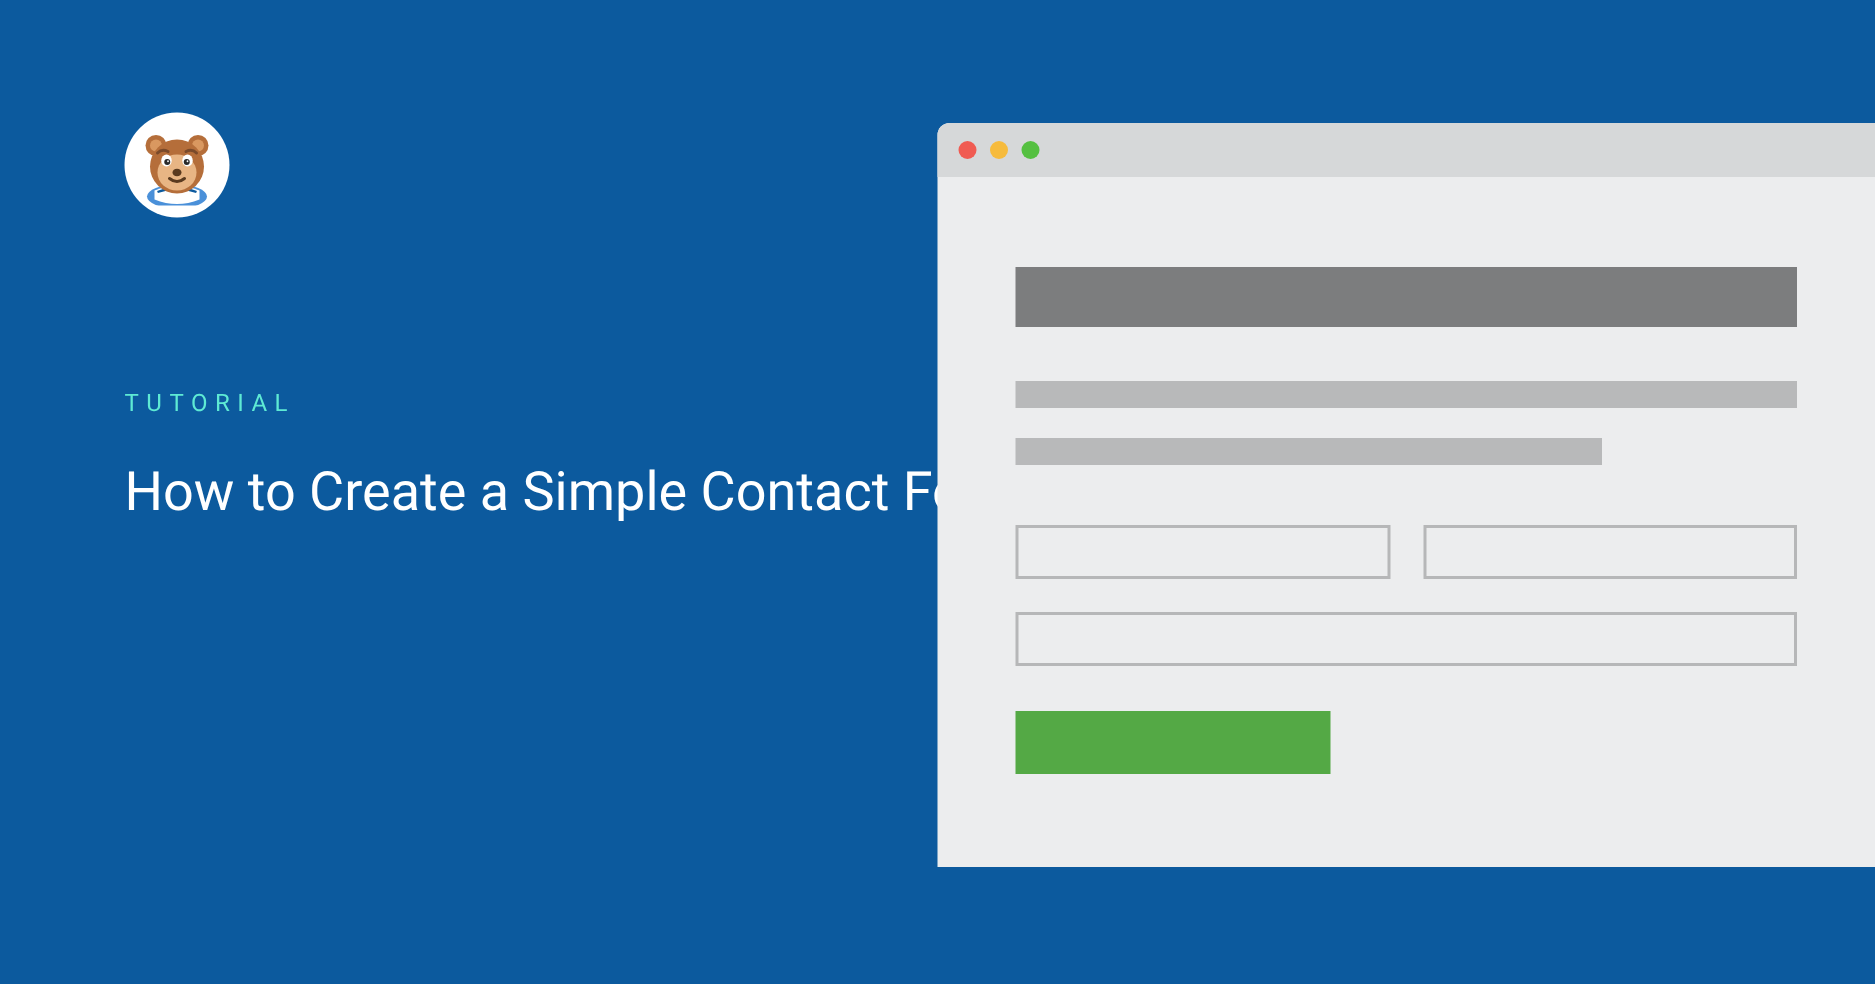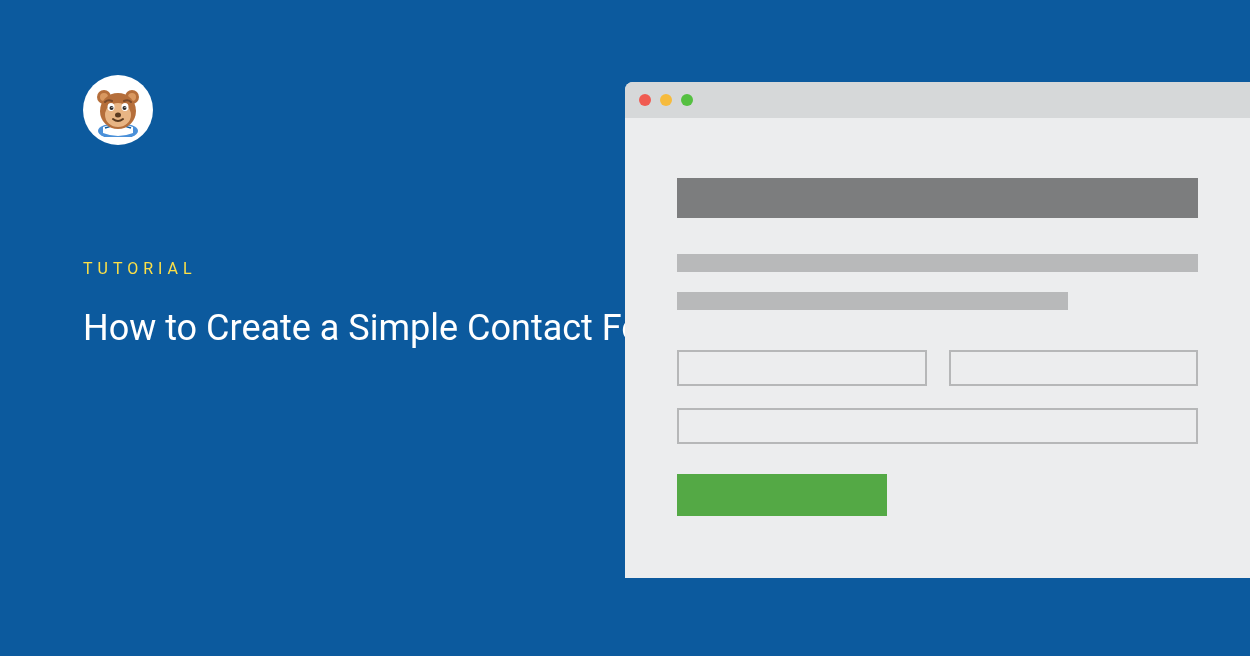--- a/index.html
+++ b/index.html
@@ -32,21 +32,21 @@
       height: 54px;
     }
     .text-block {
       position: absolute;
       left: 83px;
       top: 259px;
     }
     .category {
       font-size: 16px;
       letter-spacing: 5px;
-      color: #fde047;
+      color: #5eead4;
       font-weight: 400;
       margin-bottom: 26px;
     }
     .title {
       font-size: 36px;
       line-height: 1.35;
       color: #ffffff;
       font-weight: 400;
     }
     .window {

